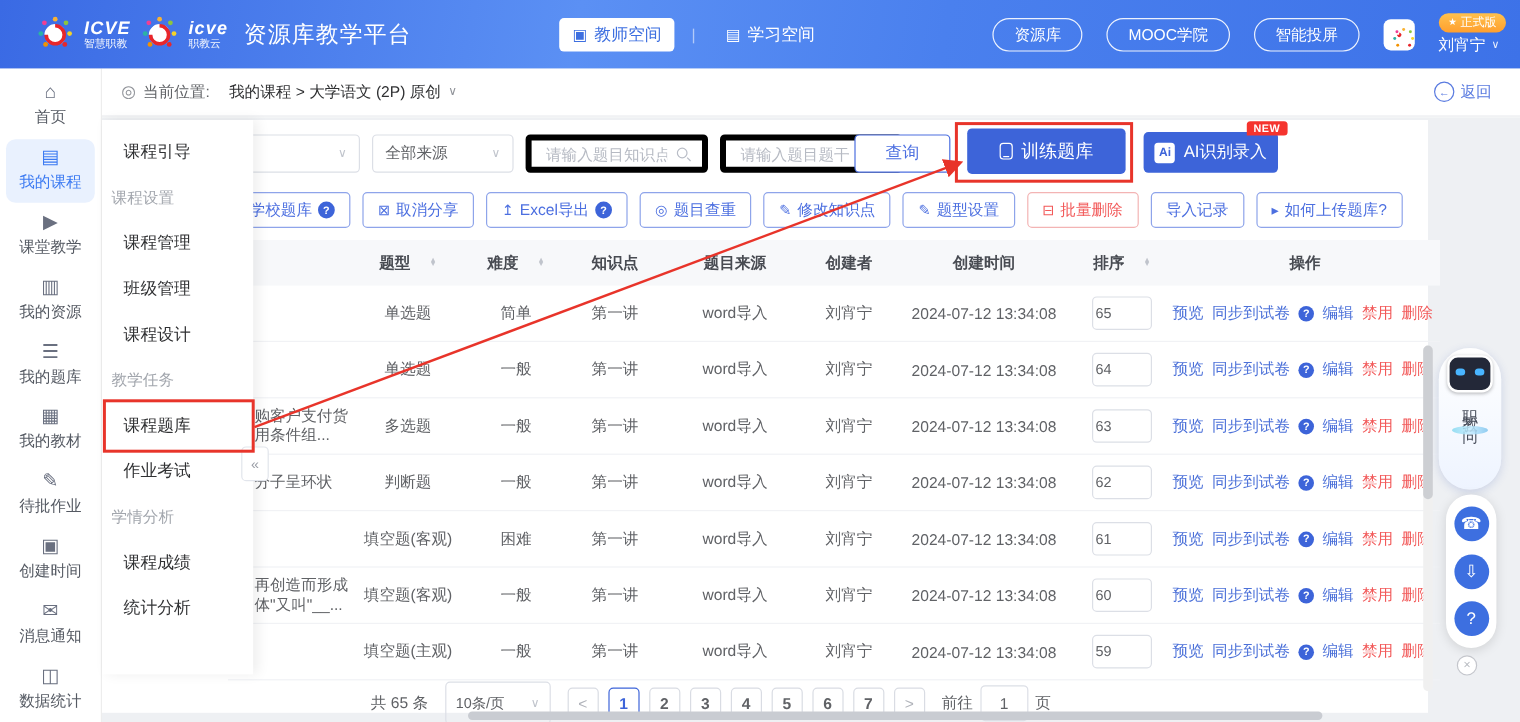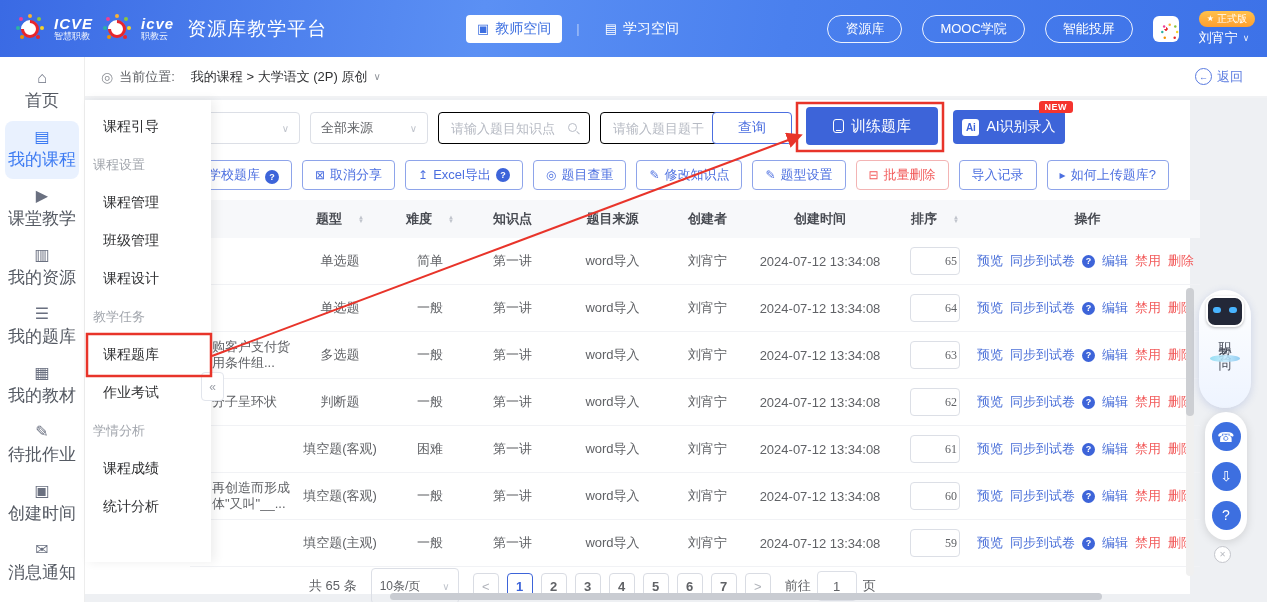--- a/index.html
+++ b/index.html
@@ -2,21 +2,21 @@
 <html><head>
 <meta charset="utf-8">
 <style>
   html,body{margin:0;padding:0}
   body{font-family:"Liberation Sans","DejaVu Sans",sans-serif;-webkit-font-smoothing:antialiased}
   #stage{position:relative;width:1267px;height:602px;background:#eef0f3;overflow:hidden}
 
   
   .header{position:absolute;left:0;top:0;width:1267px;height:57px;z-index:3;
     background:linear-gradient(100deg,#3a6ae4 0%,#5b90f4 38%,#4a80ee 62%,#3d72e8 100%);
-    display:flex;align-items:center;padding-left:14px;box-sizing:border-box;color:#fff}
+    display:flex;align-items:center;padding-left:30px;box-sizing:border-box;color:#fff}
   .brand{display:flex;align-items:center;gap:8px}
   .swirl{position:relative;width:32px;height:32px;flex:0 0 auto}
   .swirl::before{content:"";position:absolute;inset:7px;border:3.5px solid #e8262b;border-top-color:transparent;border-radius:50%;transform:rotate(-45deg);background:#fff;box-sizing:border-box}
   .swirl::after{content:"";position:absolute;width:4px;height:4px;border-radius:50%;background:#f9b233;left:14px;top:1px;
     box-shadow:-9px 3px 0 #ef3f94,9px 3px 0 #8cc63f,-12px 12px 0 #2bb3a3,12px 12px 0 #f5d327,-8px 21px 0 #f39200,8px 21px 0 #e8262b}
   .brand-text{display:flex;flex-direction:column;line-height:1.05}
   .brand-name{font-size:15px;font-weight:bold;font-style:italic;letter-spacing:1px}
   .brand-sub{font-size:9px;opacity:.95}
   .app-title{font-size:19px;margin-left:5px;letter-spacing:1px}
   .header-tabs{position:absolute;left:466px;top:0;height:57px;display:flex;align-items:center;gap:14px}
@@ -31,38 +31,38 @@
   .user-block{display:flex;flex-direction:column;align-items:flex-start;gap:2px}
   .v-badge{display:flex;align-items:center;gap:3px;background:linear-gradient(#ffc14d,#ff9f2e);border-radius:9px;padding:1px 8px;font-size:10px;color:#fff}
   .v-badge .star{font-size:8px}
   .user-name{font-size:13px;color:#fff;display:flex;align-items:center;gap:5px;cursor:pointer}
   .user-name .chev{font-size:9px;opacity:.9}
 
   
   .sidebar{position:absolute;left:0;top:57px;bottom:0;width:85px;background:#fff;border-right:1px solid #ededed;z-index:2;padding-top:4px;box-sizing:border-box}
   .side-item{display:flex;flex-direction:column;align-items:center;gap:3px;padding:8px 0;margin:1px 5px;border-radius:8px;cursor:pointer}
   .side-item .s-icon{font-size:16px;color:#6a7080;line-height:1}
-  .side-item .s-label{font-size:17px;color:#555a63}
+  .side-item .s-label{font-size:13px;color:#555a63}
   .side-item.active{background:#e9f1fe}
   .side-item.active .s-icon,.side-item.active .s-label{color:#3d7bf2}
 
   
   .breadcrumb{position:absolute;left:85px;top:57px;width:1182px;height:41px;background:#fff;border-bottom:2px solid #f1f2f4;z-index:1;display:flex;align-items:center;box-sizing:border-box;padding:0 24px 0 16px;font-size:13px;color:#606266}
   .bc-loc{color:#909399;font-size:14px;margin-right:6px}
   .bc-path{color:#303133;margin-left:16px}
   .bc-chev{color:#909399;font-size:10px;margin-left:6px;cursor:pointer}
   .bc-back{margin-left:auto;display:flex;align-items:center;gap:5px;color:#5a7be0;cursor:pointer}
   .back-circle{width:15px;height:15px;border:1.2px solid #5a7be0;border-radius:50%;display:inline-flex;align-items:center;justify-content:center;font-size:9px}
 
   
   .content{position:absolute;left:85px;top:100px;width:1105px;height:494px;background:#fff;z-index:1}
   .ctl{position:absolute;box-sizing:border-box}
   .select-box{height:32px;border:1px solid #dcdfe6;border-radius:4px;background:#fff;display:flex;align-items:center;justify-content:space-between;padding:0 10px;font-size:13px;color:#606266;cursor:pointer}
   .select-box .chev{color:#c0c4cc;font-size:10px}
-  .input-box{height:32px;border:1px solid #000000;border-radius:4px;background:#fff;display:flex;align-items:center;padding:0 10px;gap:6px}
+  .input-box{height:32px;border:5px solid #000000;border-radius:4px;background:#fff;display:flex;align-items:center;padding:0 10px;gap:6px}
   .input-box input{border:none;outline:none;flex:1;font-size:13px;color:#606266;font-family:inherit;min-width:0}
   .input-box input::placeholder{color:#b6bac3}
   .mag{width:11px;height:11px;position:relative;display:inline-block;flex:0 0 auto}
   .mag::before{content:"";position:absolute;left:0;top:0;width:7px;height:7px;border:1.4px solid #b8bcc6;border-radius:50%}
   .mag::after{content:"";position:absolute;left:8.5px;top:8.5px;width:4px;height:1.4px;background:#b8bcc6;transform:rotate(45deg);transform-origin:0 0}
   .btn-outline-blue{height:32px;border:1px solid #4c6fe0;border-radius:4px;background:#fff;color:#4c6fe0;font-size:14px;display:flex;align-items:center;justify-content:center;cursor:pointer}
   .btn-solid{border:none;border-radius:4px;background:#3d64d9;color:#fff;display:flex;align-items:center;justify-content:center;gap:7px;cursor:pointer}
   .tablet-icon{width:11px;height:14px;border:1.5px solid #fff;border-radius:3px;position:relative;box-sizing:border-box}
   .tablet-icon::after{content:"";position:absolute;bottom:1px;left:2px;right:2px;height:1.5px;background:#fff}
   .ai-sq{width:17px;height:17px;background:#fff;border-radius:3px;color:#3d64d9;font-size:10px;font-weight:bold;display:flex;align-items:center;justify-content:center}
@@ -80,21 +80,21 @@
   .tbl{position:absolute;left:105px;top:100px;width:1010px}
   .t-grid{display:grid;grid-template-columns:100px 100px 80px 85px 115px 75px 150px 80px 225px;align-items:center}
   .t-head{height:38px;background:#f7f8fa;font-size:13px;color:#484b52;font-weight:bold}
   .t-head .hc{display:flex;align-items:center;justify-content:center;gap:16px}
   .sorts{display:none;flex-direction:column;line-height:4.5px}
   .sorts span{font-size:6px;color:#c0c4cc}
   .hc.sortable .sorts{display:inline-flex}
   .t-row{height:46px;border-bottom:1px solid #f1f2f5;font-size:13px;color:#606266}
   .t-row .c{text-align:center}
   .q-cell{padding-left:22px;font-size:13px;line-height:16px;color:#606266;overflow:hidden;white-space:nowrap}
-  .order-input{width:44px;height:24px;border:1px solid #dcdfe6;border-radius:4px;text-align:right;font-size:12px;color:#606266;margin:0 auto;display:block;font-family:Liberation Serif, serif;outline:none}
+  .order-input{width:44px;height:24px;border:1px solid #dcdfe6;border-radius:4px;text-align:left;font-size:12px;color:#606266;margin:0 auto;display:block;font-family:Liberation Sans, sans-serif;outline:none}
   .ops{display:flex;align-items:center;gap:7px;padding-left:2px;white-space:nowrap}
   .ops .lnk{color:#4c71d9;cursor:pointer}
   .ops .lnk.red{color:#f25a5a}
   .ops .help-dot{display:inline-flex;width:13px;height:13px;flex:0 0 auto}
 
   
   .pager{position:absolute;left:224px;top:468px;display:flex;align-items:center;gap:14px;font-size:13px;color:#606266}
   .pg-select{width:88px;height:28px;border:1px solid #dcdfe6;border-radius:4px;display:flex;align-items:center;justify-content:space-between;padding:17px 8px;box-sizing:border-box;font-size:12px;cursor:pointer}
   .pg-select .chev{color:#c0c4cc;font-size:10px}
   .pages{display:flex;align-items:center;gap:8px}
@@ -275,21 +275,21 @@
     </button>
     <button class="ctl btn-solid" style="left:868px;top:10px;width:112px;height:34px;font-size:14px">
       <span class="ai-sq">Ai</span>
       <span>AI识别录入</span>
       <span class="new-badge">NEW</span>
     </button>
 
     <div class="toolbar">
 
         <button class="tb-btn">
-          <span class="wrap-help has-help" style="display:flex;align-items:flex-end;gap:5px">
+          <span class="wrap-help has-help" style="display:flex;align-items:center;gap:5px">
 
             <span>学校题库</span>
             <span class="help-dot">?</span>
           </span>
         </button>
 
         <button class="tb-btn">
           <span class="wrap-help" style="display:flex;align-items:center;gap:5px">
             <span class="t-icon">⊠</span>
             <span>取消分享</span>

